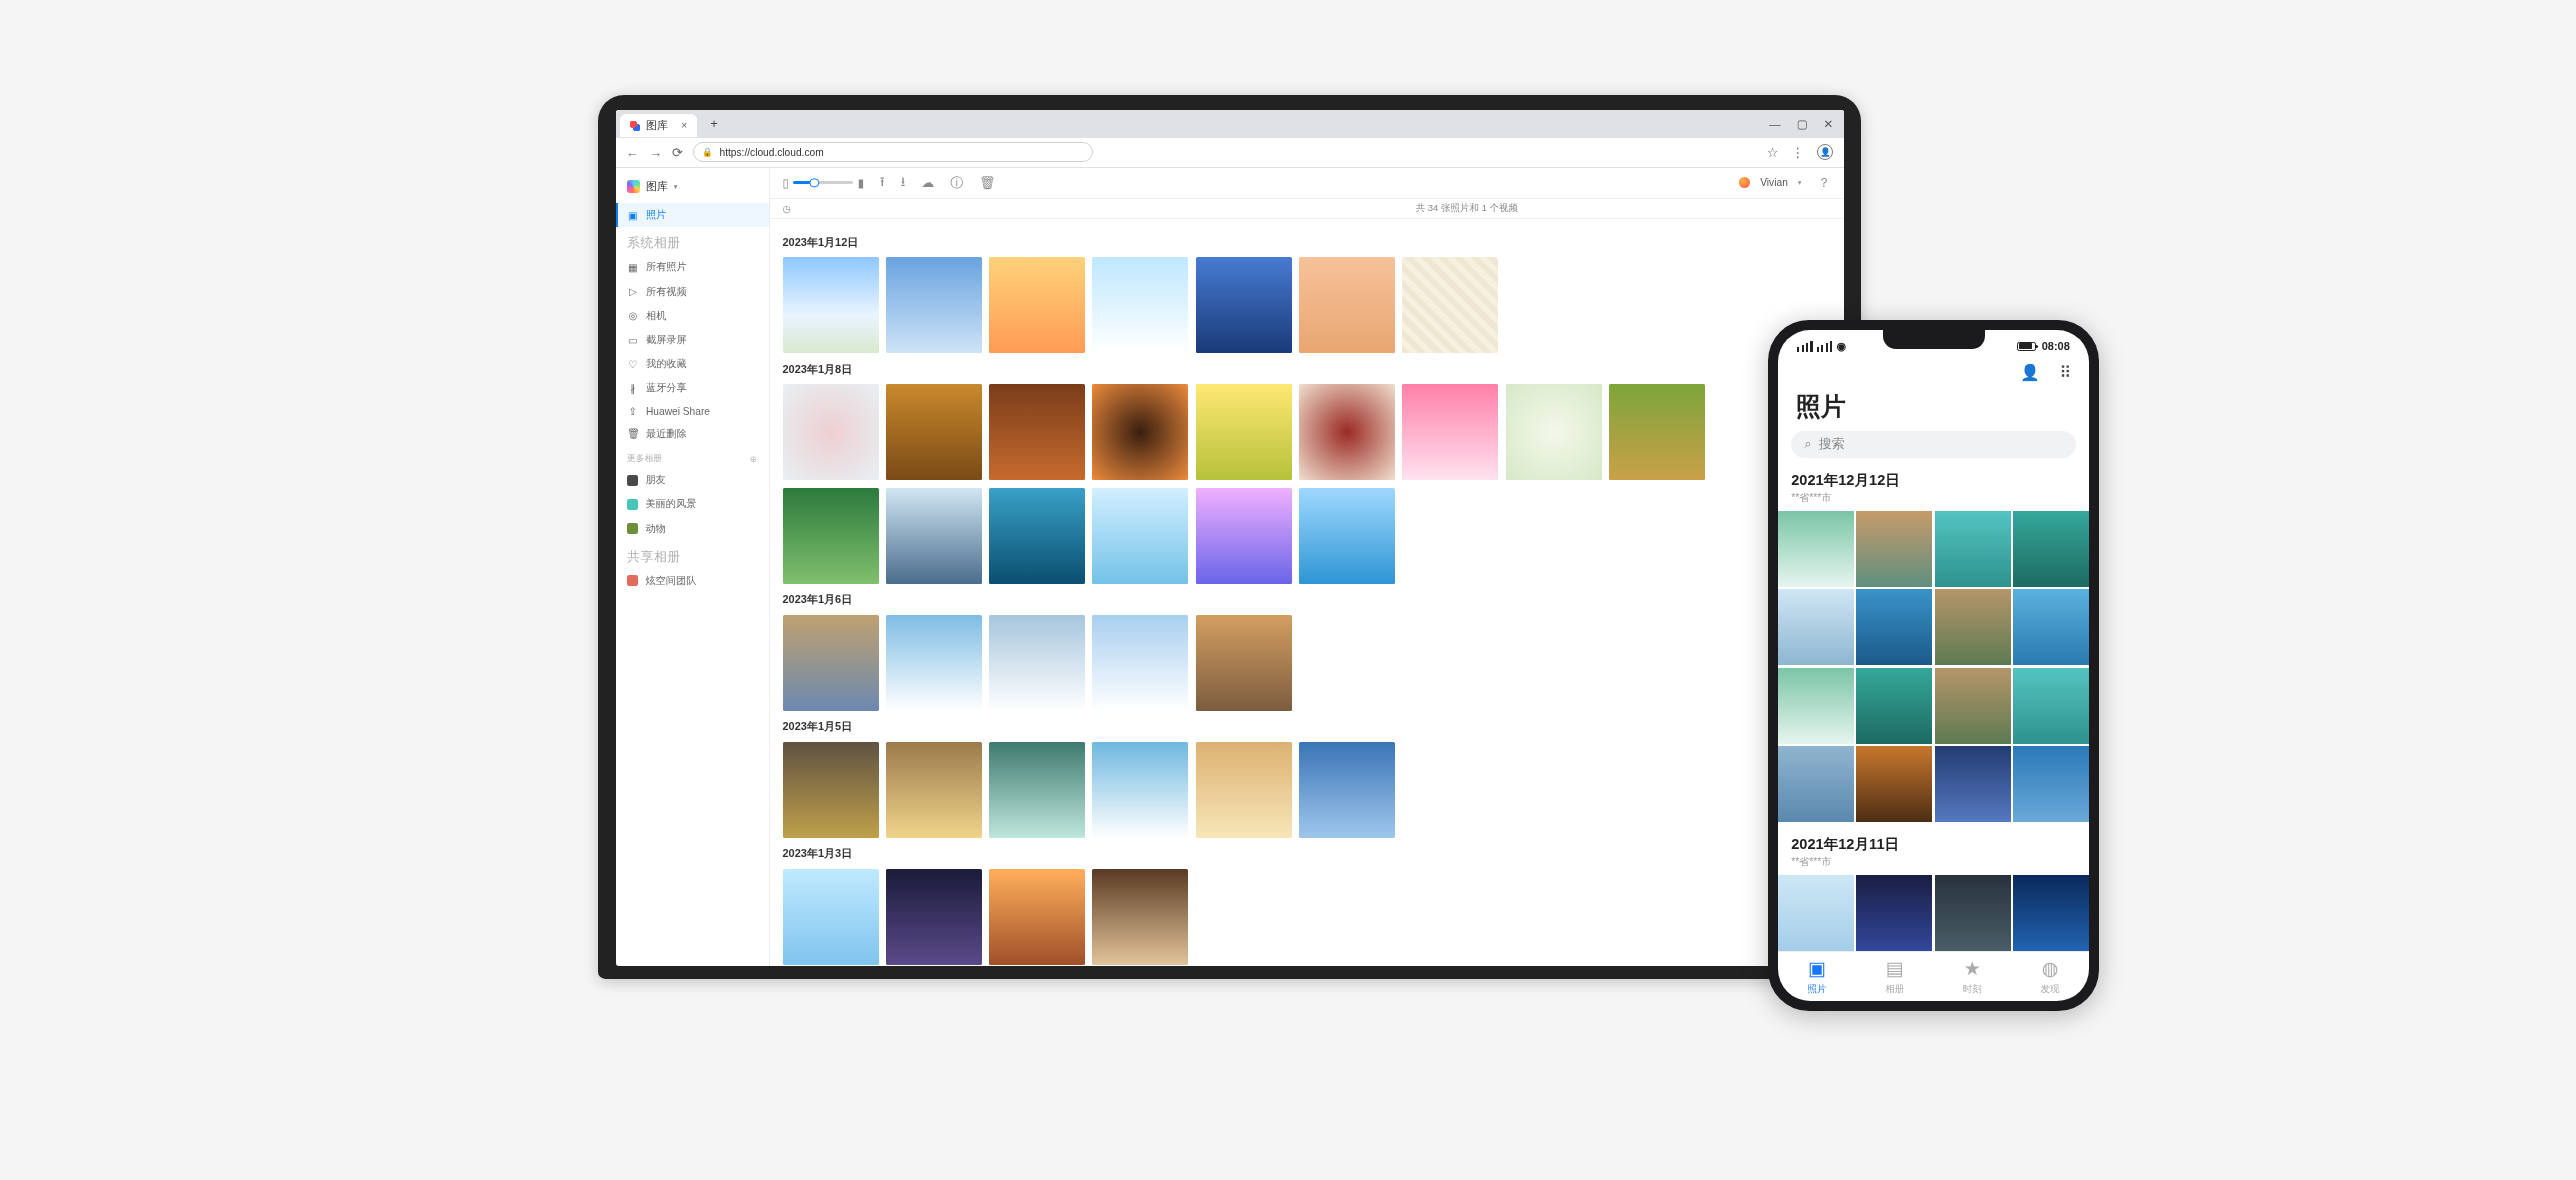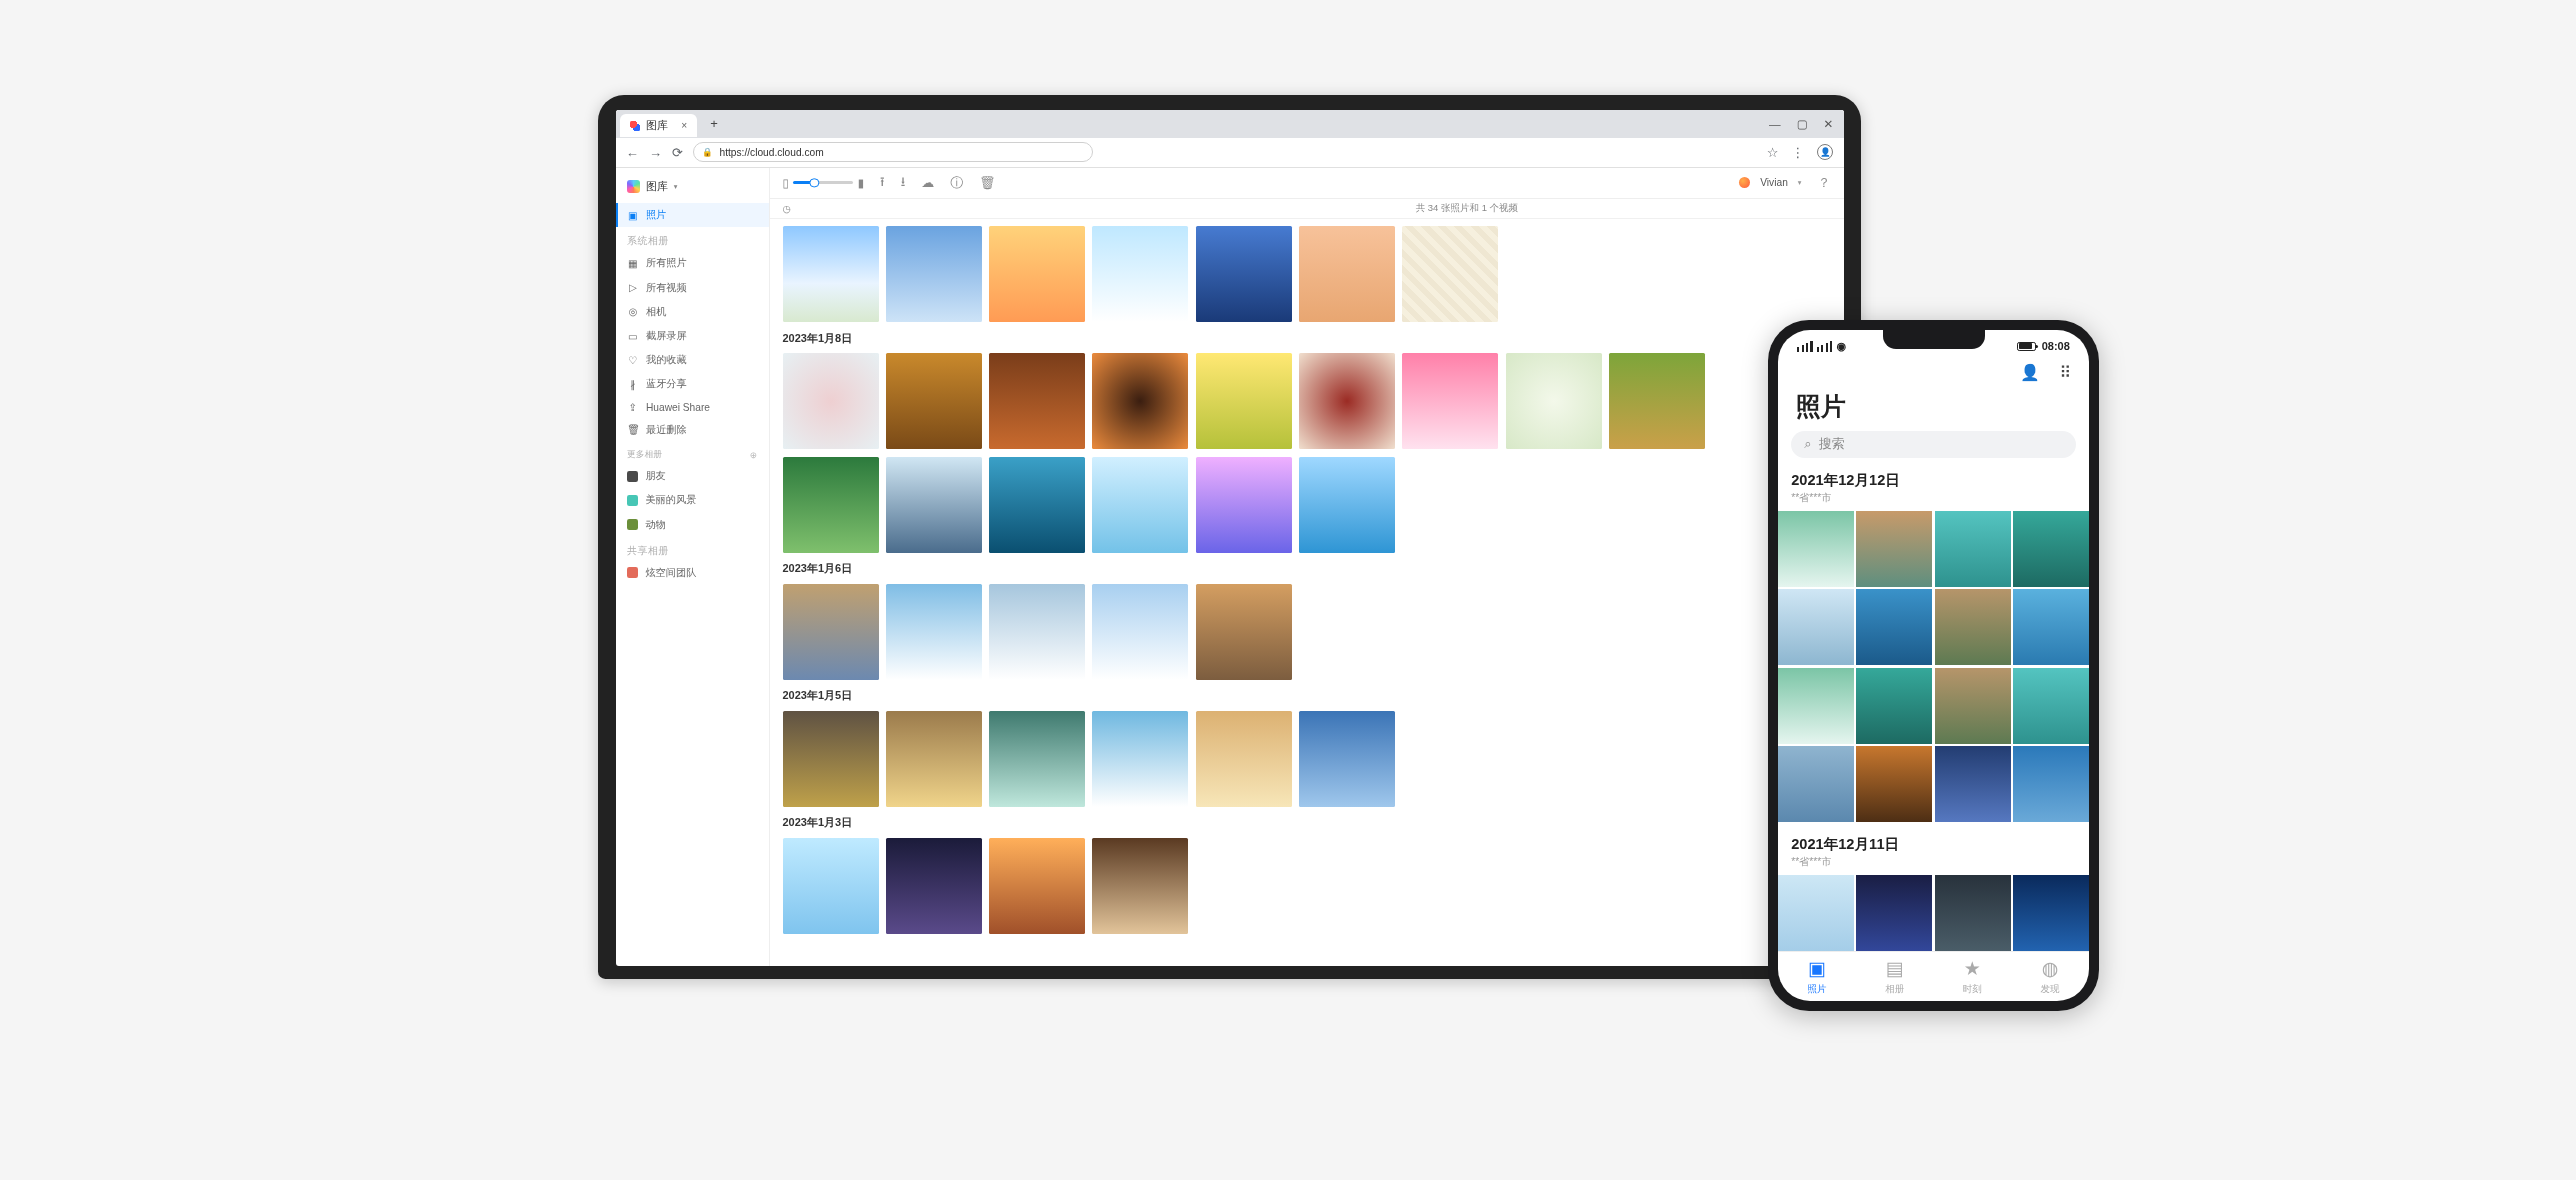--- a/index.html
+++ b/index.html
@@ -83,21 +83,21 @@
   
   .sidebar { width:154px; min-width:154px; border-right:0.7px solid #eee; padding:7.3px 0; font-size:10.2px; color:#555;
              overflow-y:auto;}
   .brand { display:flex; align-items:center; gap:5.8px; padding:4.4px 11.6px 8.7px 11.6px; color:#333; font-size:11px;}
   .brand .logo { width:13px;height:13px;border-radius:2.9px; background:
      conic-gradient(#5ecbfa,#59e2a7,#ffd24a,#ff7a59,#ff5ab0,#7b6bff,#5ecbfa);}
   .brand .caret {font-size:7.3px;color:#888;}
   .sb-item{ display:flex; align-items:center; gap:7.3px; padding:5.1px 11.6px; cursor:pointer; color:#666;}
   .sb-item.active{ color:#0a7ff5; background:#eef6ff; border-left:2.2px solid #0a7ff5; padding-left:9.5px;}
   .sb-item .ico{ width:11.6px; text-align:center; font-size:10.2px;}
-  .sb-group{ font-size:10px; color:#b0b0b0; padding:7.3px 11.6px 2.9px 11.6px; letter-spacing:0.4px;font-family:Liberation Serif, serif;}
+  .sb-group{ font-size:13px; color:#b0b0b0; padding:7.3px 11.6px 2.9px 11.6px; letter-spacing:0.4px;font-family:Liberation Serif, serif;}
   .sb-more{ display:flex; align-items:center; justify-content:space-between; padding:7.3px 11.6px 2.9px 11.6px;
             font-size:8.7px;color:#b0b0b0;}
   .thumb-dot{width:11px;height:11px;border-radius:2.2px;display:inline-block;}
 
   
   .main {flex:1; display:flex; flex-direction:column; overflow:hidden;}
   .toolbar{ display:flex; align-items:center; gap:16px; height:31px; padding:0 13px; border-bottom:0.7px solid #eee;}
   .toolbar .left{ display:flex; align-items:center; gap:4.4px;}
   .toolbar .left .avatar-ico{color:#888;font-size:11.6px;}
   .toolbar .slider{ width:60px;height:2.9px;border-radius:1.5px;background:linear-gradient(to right,#0a7ff5 0 35%,#d0d0d0 35%);position:relative;}
@@ -283,20 +283,21 @@
               <span style="font-size:7.3px;color:#999;">▾</span>
             </div>
             <span class="tool-ico">？</span>
           </div>
           <div class="metabar">
             <span class="clock">◷</span>
             <span class="count">共 34 张照片和 1 个视频</span>
           </div>
 
           <div class="grid-scroll">
+            <div class="date-head">2023年1月12日</div>
             <div class="row">
               <div class="ph sky1"></div>
               <div class="ph sky2"></div>
               <div class="ph sky3"></div>
               <div class="ph sky4"></div>
               <div class="ph sky5"></div>
               <div class="ph sky6"></div>
               <div class="ph sky8"></div>
             </div>
 

